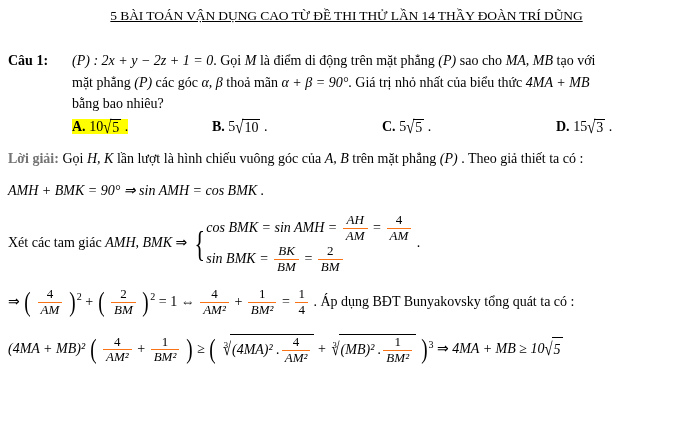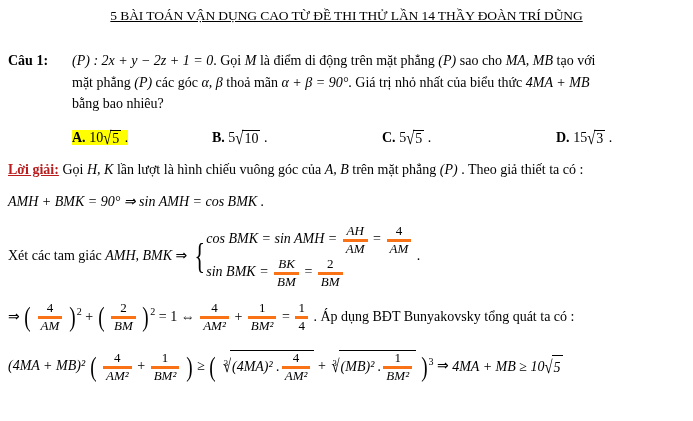--- a/index.html
+++ b/index.html
@@ -40,37 +40,36 @@
     font-weight: bold;
     font-size: 14px;
   }
   .q-body {
     margin-left: 72px;
     margin-right: 8px;
     text-align: left;
   }
   .ans-row {
     position: relative;
-    margin-top: 15px;
+    margin-top: 4px;
     margin-left: 72px;
     height: 22px;
   }
   .ans {
     position: absolute;
     font-size: 14px;
     white-space: nowrap;
   }
   .ans b { font-weight: bold; }
   .hl {
     background: #ffff00;
   }
   .sol-label {
     font-weight: bold;
-    color: #b91c1c;
-    text-decoration: underline;
+    color: #737373;
   }
   .sol {
     margin: 6px 0 0 8px;
     font-size: 14px;
     line-height: 1.7;
   }
   .sol-line {
     margin-top: 4px;
   }
   
@@ -79,21 +78,21 @@
     display: inline-block;
     vertical-align: middle;
     text-align: center;
     font-size: 0.93em;
     line-height: 1.15;
     margin: 0 2px;
   }
   .frac .num {
     display: block;
     padding: 0 3px;
-    border-bottom: 3px solid #f97316;
+    border-bottom: 1px solid #f97316;
   }
   .frac .den {
     display: block;
     padding: 0 3px;
   }
   .sq {
     display: inline-block;
     position: relative;
     vertical-align: middle;
   }

